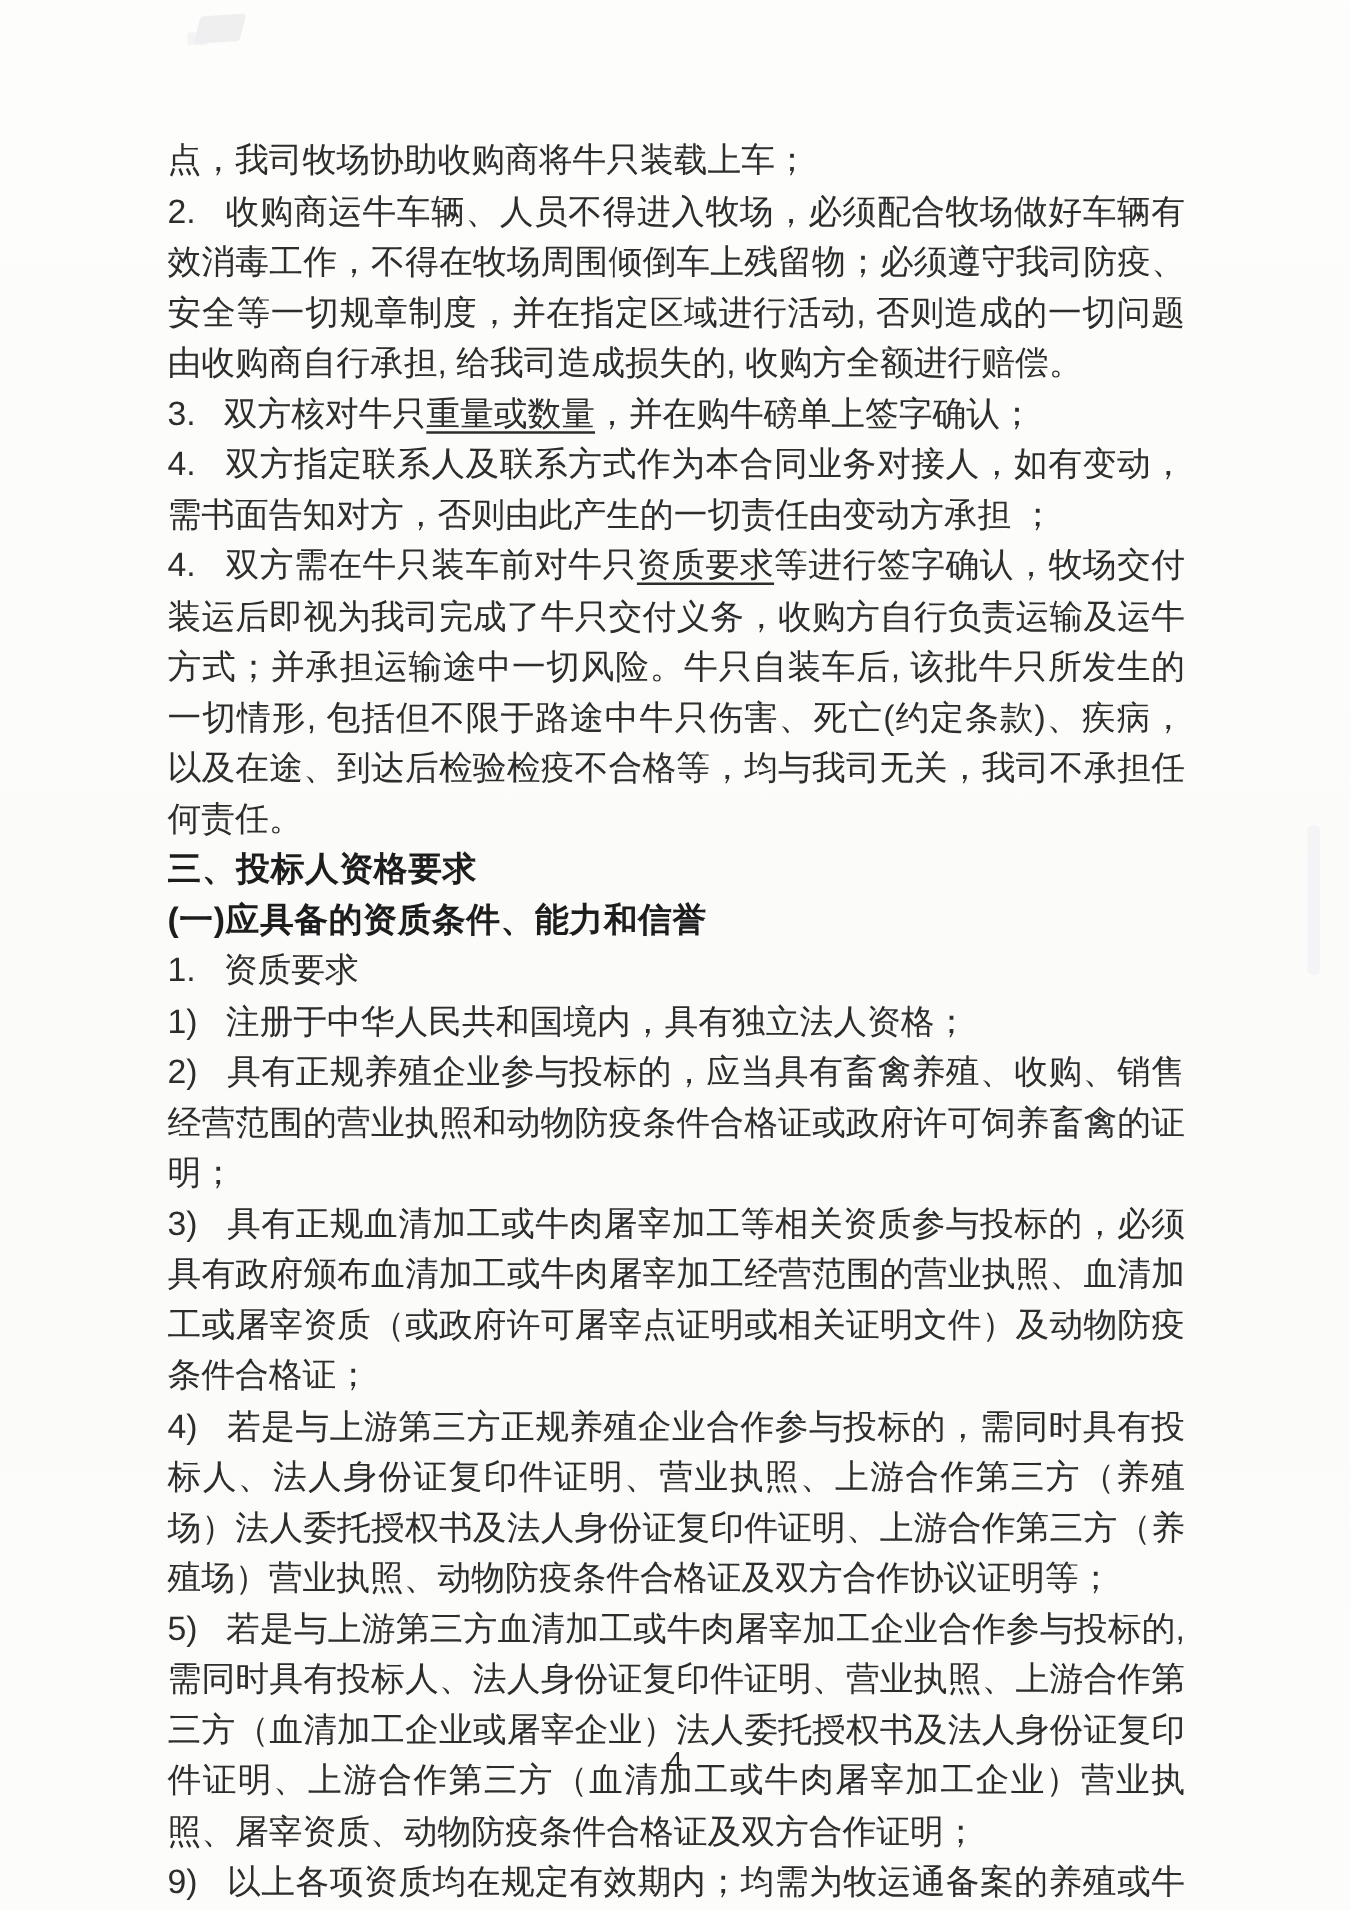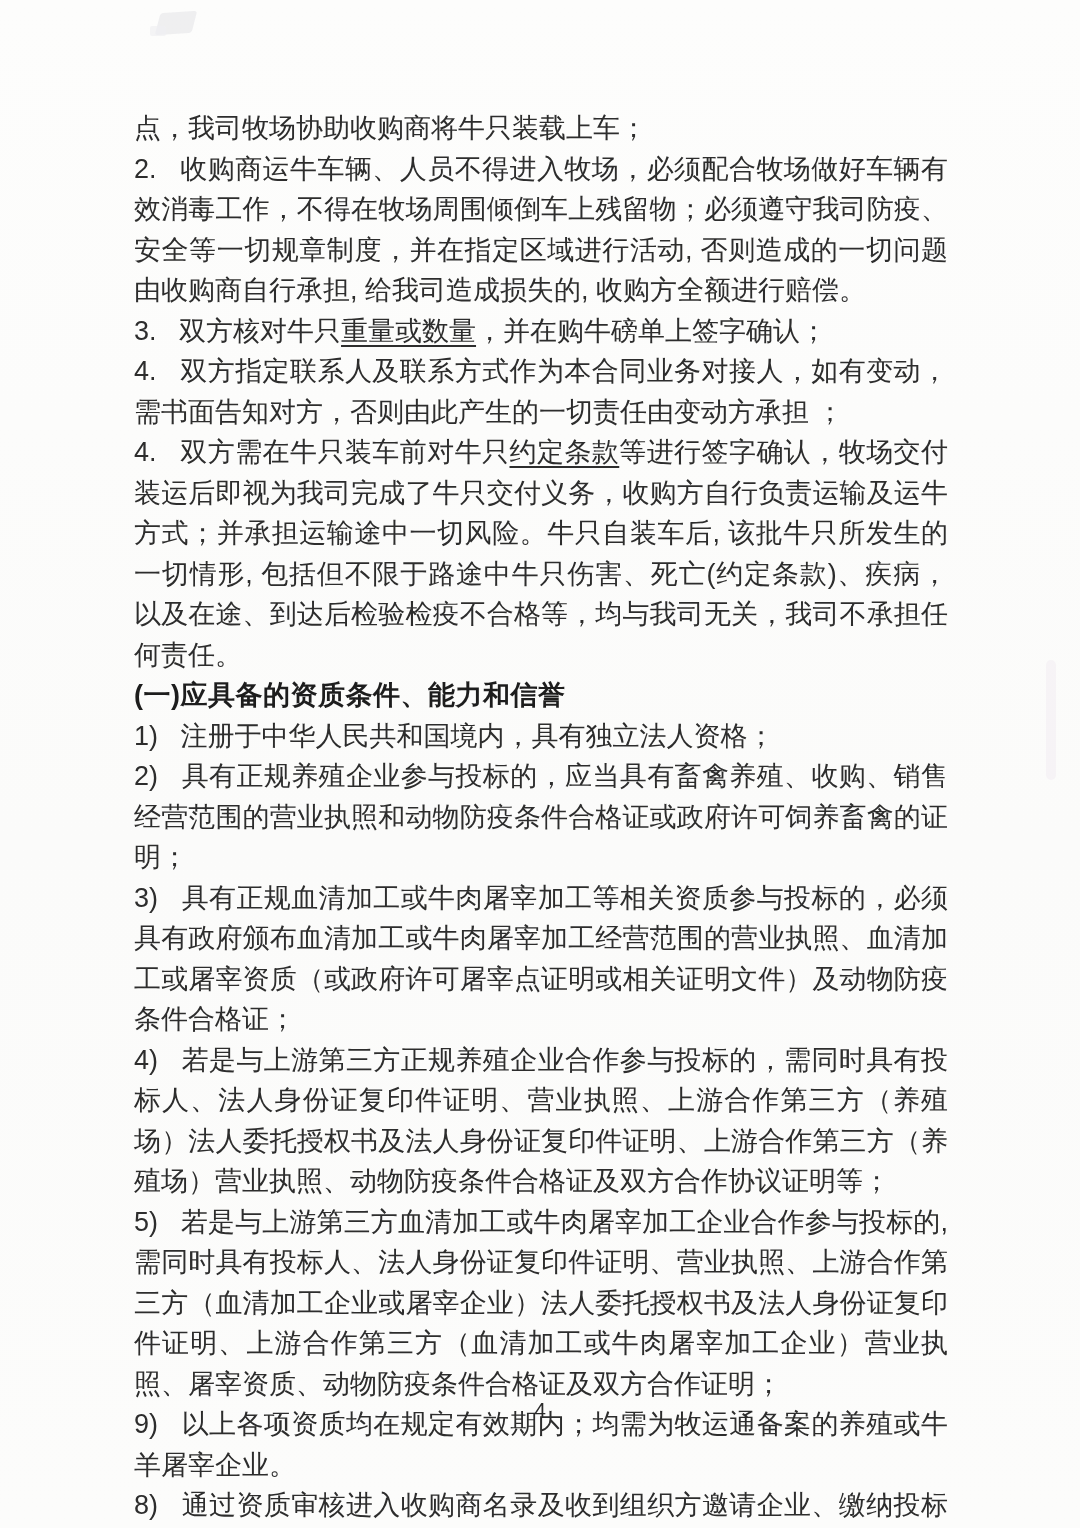--- a/index.html
+++ b/index.html
@@ -95,22 +95,24 @@
 <div class="page">
   <div class="artifact artifact-top"></div>
   <div class="artifact artifact-top2"></div>
   <div class="artifact artifact-right"></div>
 
   <main class="doc" id="doc-body">
       <p class="para body"><span class="run">点，我司牧场协助收购商将牛只装载上车；</span></p>
       <p class="para body"><span class="run">2.   收购商运牛车辆、人员不得进入牧场，必须配合牧场做好车辆有效消毒工作，不得在牧场周围倾倒车上残留物；必须遵守我司防疫、安全等一切规章制度，并在指定区域进行活动, 否则造成的一切问题由收购商自行承担, 给我司造成损失的, 收购方全额进行赔偿。</span></p>
       <p class="para body"><span class="run">3.   双方核对牛只</span><span class="run u">重量或数量</span><span class="run">，并在购牛磅单上签字确认；</span></p>
       <p class="para body"><span class="run">4.   双方指定联系人及联系方式作为本合同业务对接人，如有变动，需书面告知对方，否则由此产生的一切责任由变动方承担 ；</span></p>
-      <p class="para body"><span class="run">4.   双方需在牛只装车前对牛只</span><span class="run u">约定条款</span><span class="run">等进行签字确认，牧场交付装运后即视为我司完成了牛只交付义务，收购方自行负责运输及运牛方式；并承担运输途中一切风险。牛只自装车后, 该批牛只所发生的一切情形, 包括但不限于路途中牛只伤害、死亡(约定条款)、疾病，以及在途、到达后检验检疫不合格等，均与我司无关，我司不承担任何责任。</span></p>
+      <p class="para body"><span class="run">4.   双方需在牛只装车前对牛只</span><span class="run u">资质要求</span><span class="run">等进行签字确认，牧场交付装运后即视为我司完成了牛只交付义务，收购方自行负责运输及运牛方式；并承担运输途中一切风险。牛只自装车后, 该批牛只所发生的一切情形, 包括但不限于路途中牛只伤害、死亡(约定条款)、疾病，以及在途、到达后检验检疫不合格等，均与我司无关，我司不承担任何责任。</span></p>
+      <p class="para heading"><span class="run">三、投标人资格要求</span></p>
       <p class="para heading"><span class="run">(一)应具备的资质条件、能力和信誉</span></p>
+      <p class="para body"><span class="run">1.   资质要求</span></p>
       <p class="para body"><span class="run">1)   注册于中华人民共和国境内，具有独立法人资格；</span></p>
       <p class="para body"><span class="run">2)   具有正规养殖企业参与投标的，应当具有畜禽养殖、收购、销售经营范围的营业执照和动物防疫条件合格证或政府许可饲养畜禽的证明；</span></p>
       <p class="para body"><span class="run">3)   具有正规血清加工或牛肉屠宰加工等相关资质参与投标的，必须具有政府颁布血清加工或牛肉屠宰加工经营范围的营业执照、血清加工或屠宰资质（或政府许可屠宰点证明或相关证明文件）及动物防疫条件合格证；</span></p>
       <p class="para body"><span class="run">4)   若是与上游第三方正规养殖企业合作参与投标的，需同时具有投标人、法人身份证复印件证明、营业执照、上游合作第三方（养殖场）法人委托授权书及法人身份证复印件证明、上游合作第三方（养殖场）营业执照、动物防疫条件合格证及双方合作协议证明等；</span></p>
       <p class="para body"><span class="run">5)   若是与上游第三方血清加工或牛肉屠宰加工企业合作参与投标的, 需同时具有投标人、法人身份证复印件证明、营业执照、上游合作第三方（血清加工企业或屠宰企业）法人委托授权书及法人身份证复印件证明、上游合作第三方（血清加工或牛肉屠宰加工企业）营业执照、屠宰资质、动物防疫条件合格证及双方合作证明；</span></p>
       <p class="para body"><span class="run">9)   以上各项资质均在规定有效期内；均需为牧运通备案的养殖或牛羊屠宰企业。</span></p>
       <p class="para body"><span class="run">8)   通过资质审核进入收购商名录及收到组织方邀请企业、缴纳投标保证金并进行资质更新，方可参加投标；</span></p>
     </main>
 
   <div class="footer">4</div>

